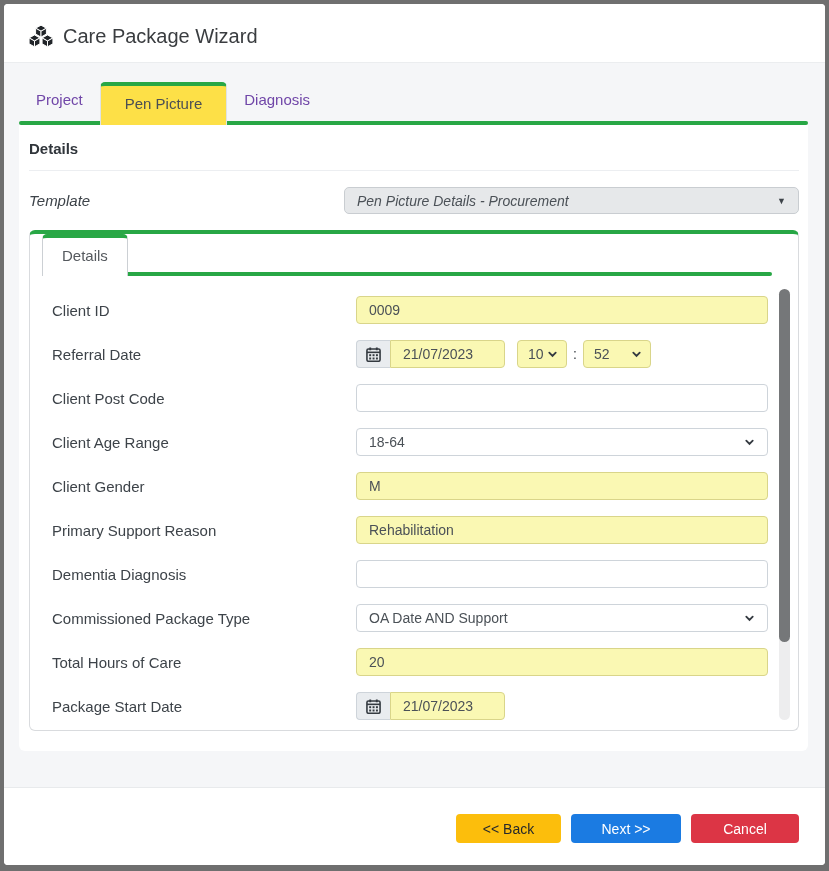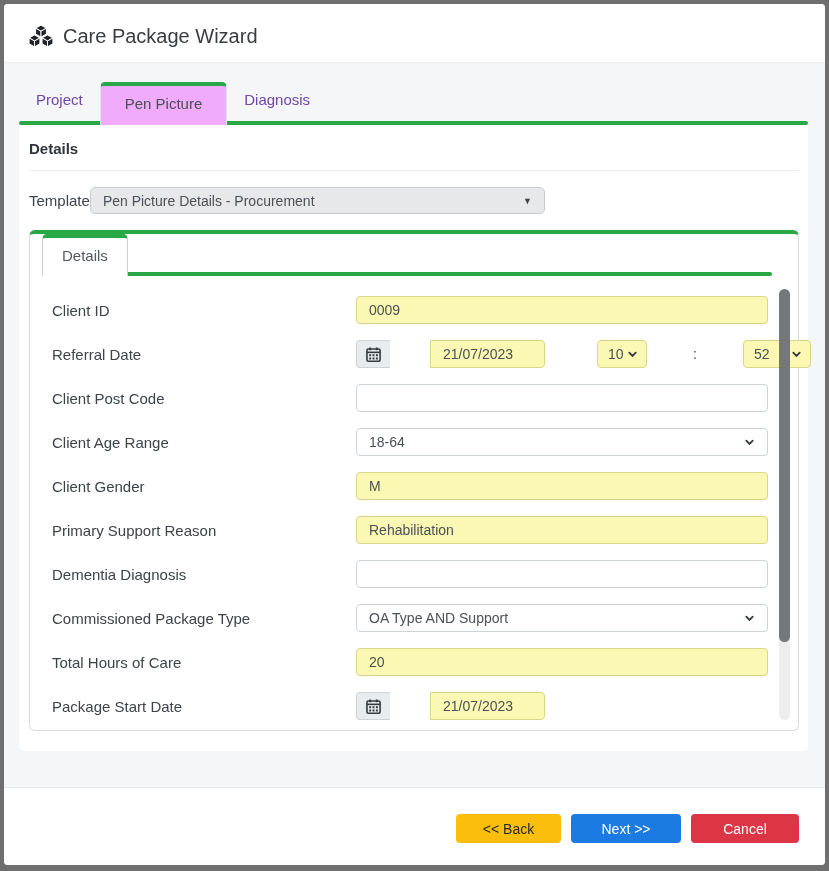--- a/index.html
+++ b/index.html
@@ -11,29 +11,29 @@
   
   .app-header { background:#fff; padding:20px 24px 14px; display:flex; align-items:center; gap:9px; flex:none; }
   .app-title { font-size:20px; color:#3a3d40; }
 
   
   .content-zone { flex:1; background:#f5f6f8; border-top:1px solid #ebedef; padding:17px 17px 0 15px; overflow:hidden; }
 
   
   .tabs { display:flex; align-items:flex-end; }
   .tab { color:#7046a8; font-size:15px; padding:11px 17px 13px; cursor:pointer; }
-  .tab.active { background:#f0abfc; color:#4b4f54; border:1px solid #dfe3e6; border-bottom:none;
+  .tab.active { background:#fde047; color:#4b4f54; border:1px solid #dfe3e6; border-bottom:none;
                 border-top:4px solid #28a745; border-radius:5px 5px 0 0; padding:9px 24px 13px;
                 margin-bottom:-4px; position:relative; z-index:2;text-align:right; }
   .green-hr { height:4px; background:#28a745; border-radius:3px; position:relative; z-index:1; }
 
   
   .card { background:#fff; border-radius:0 0 6px 6px; padding:0 9px 20px 10px; }
   .card-heading { font-size:15px; font-weight:bold; color:#30353b; padding:15px 0 13px; border-bottom:1px solid #eceef1; }
-  .template-row { display:flex; align-items:center; justify-content:flex-start; padding:16px 0; }
+  .template-row { display:flex; align-items:center; justify-content:space-between; padding:16px 0;font-style:italic; }
   .flabel { font-size:15px; color:#3d4349; }
   .template-select { width:455px; height:27px; background:#e6e8ea; border:1px solid #c9cdd1; border-radius:5px;
                      display:flex; align-items:center; justify-content:space-between; padding:0 12px;
                      font-size:14px; color:#4b5157; cursor:pointer; }
   .caret { font-size:9px; color:#3d4349; }
 
   
   .panel { border:1px solid #d9dbde; border-top:4px solid #28a745; border-radius:6px; position:relative; padding-bottom:2px; }
   .sub-tabs { display:flex; padding-left:12px; }
   .sub-tab { background:#fff; border:1px solid #ccd0d4; border-bottom:none; border-top:4px solid #28a745;
@@ -45,21 +45,21 @@
   .form { padding-top:12px; }
   .form-row { display:flex; align-items:center; height:44px; padding:0 30px 0 22px; }
   .form-label { width:304px; flex:none; font-size:15px; color:#3d4349; }
   .fctrl { flex:1; display:flex; align-items:center; }
   .inp { height:28px; border:1px solid #ced4da; border-radius:4px; background:#fff;
          font-size:14px; color:#4b5157; padding:0 12px; font-family:inherit; }
   input.inp { width:100%; }
   .inp.yellow { background:#faf8b3; border-color:#d9d58a; }
   .sel { display:flex; align-items:center; justify-content:space-between; width:100%; cursor:pointer; background:#fff; }
   .chev { flex:none; }
-  .dategrp { display:flex; align-items:center;gap:40px; }
+  .dategrp { display:flex; align-items:center; }
   .calbtn { width:34px; height:28px; background:#e9ecef; border:1px solid #ced4da; border-right:none;
             border-radius:4px 0 0 4px; display:flex; align-items:center; justify-content:center; padding:0; cursor:pointer; }
   .date-inp { width:115px !important; border-radius:0 4px 4px 0; }
   .time-sel { width:50px; margin-left:12px; padding:0 8px 0 10px; }
   .time-sel.min { width:68px; margin-left:0;text-align:right; }
   .colon { margin:0 6px; color:#3d4349; font-size:14px; }
 
   
   .vscroll { position:absolute; top:55px; right:8px; width:11px; height:431px; background:#ededee; border-radius:6px; }
   .vthumb { position:absolute; top:0; left:0; width:11px; height:353px; background:#757779; border-radius:6px; cursor:grab; }
@@ -201,21 +201,21 @@
             <span class="form-label">Dementia Diagnosis</span>
             <div class="fctrl">
               <input class="inp" value="" style="">
             </div>
           </div>
 
           <div class="form-row">
             <span class="form-label">Commissioned Package Type</span>
             <div class="fctrl">
               <div class="inp sel">
-                <span>OA Type AND Support</span>
+                <span>OA Date AND Support</span>
                 <svg class="chev" width="11" height="11" viewBox="0 0 12 12">
                   <path d="M2.5 4l3.5 3.5L9.5 4" fill="none" stroke="#343a40" stroke-width="2" stroke-linecap="round"></path>
                 </svg>
               </div>
             </div>
           </div>
 
           <div class="form-row">
             <span class="form-label">Total Hours of Care</span>
             <div class="fctrl">

